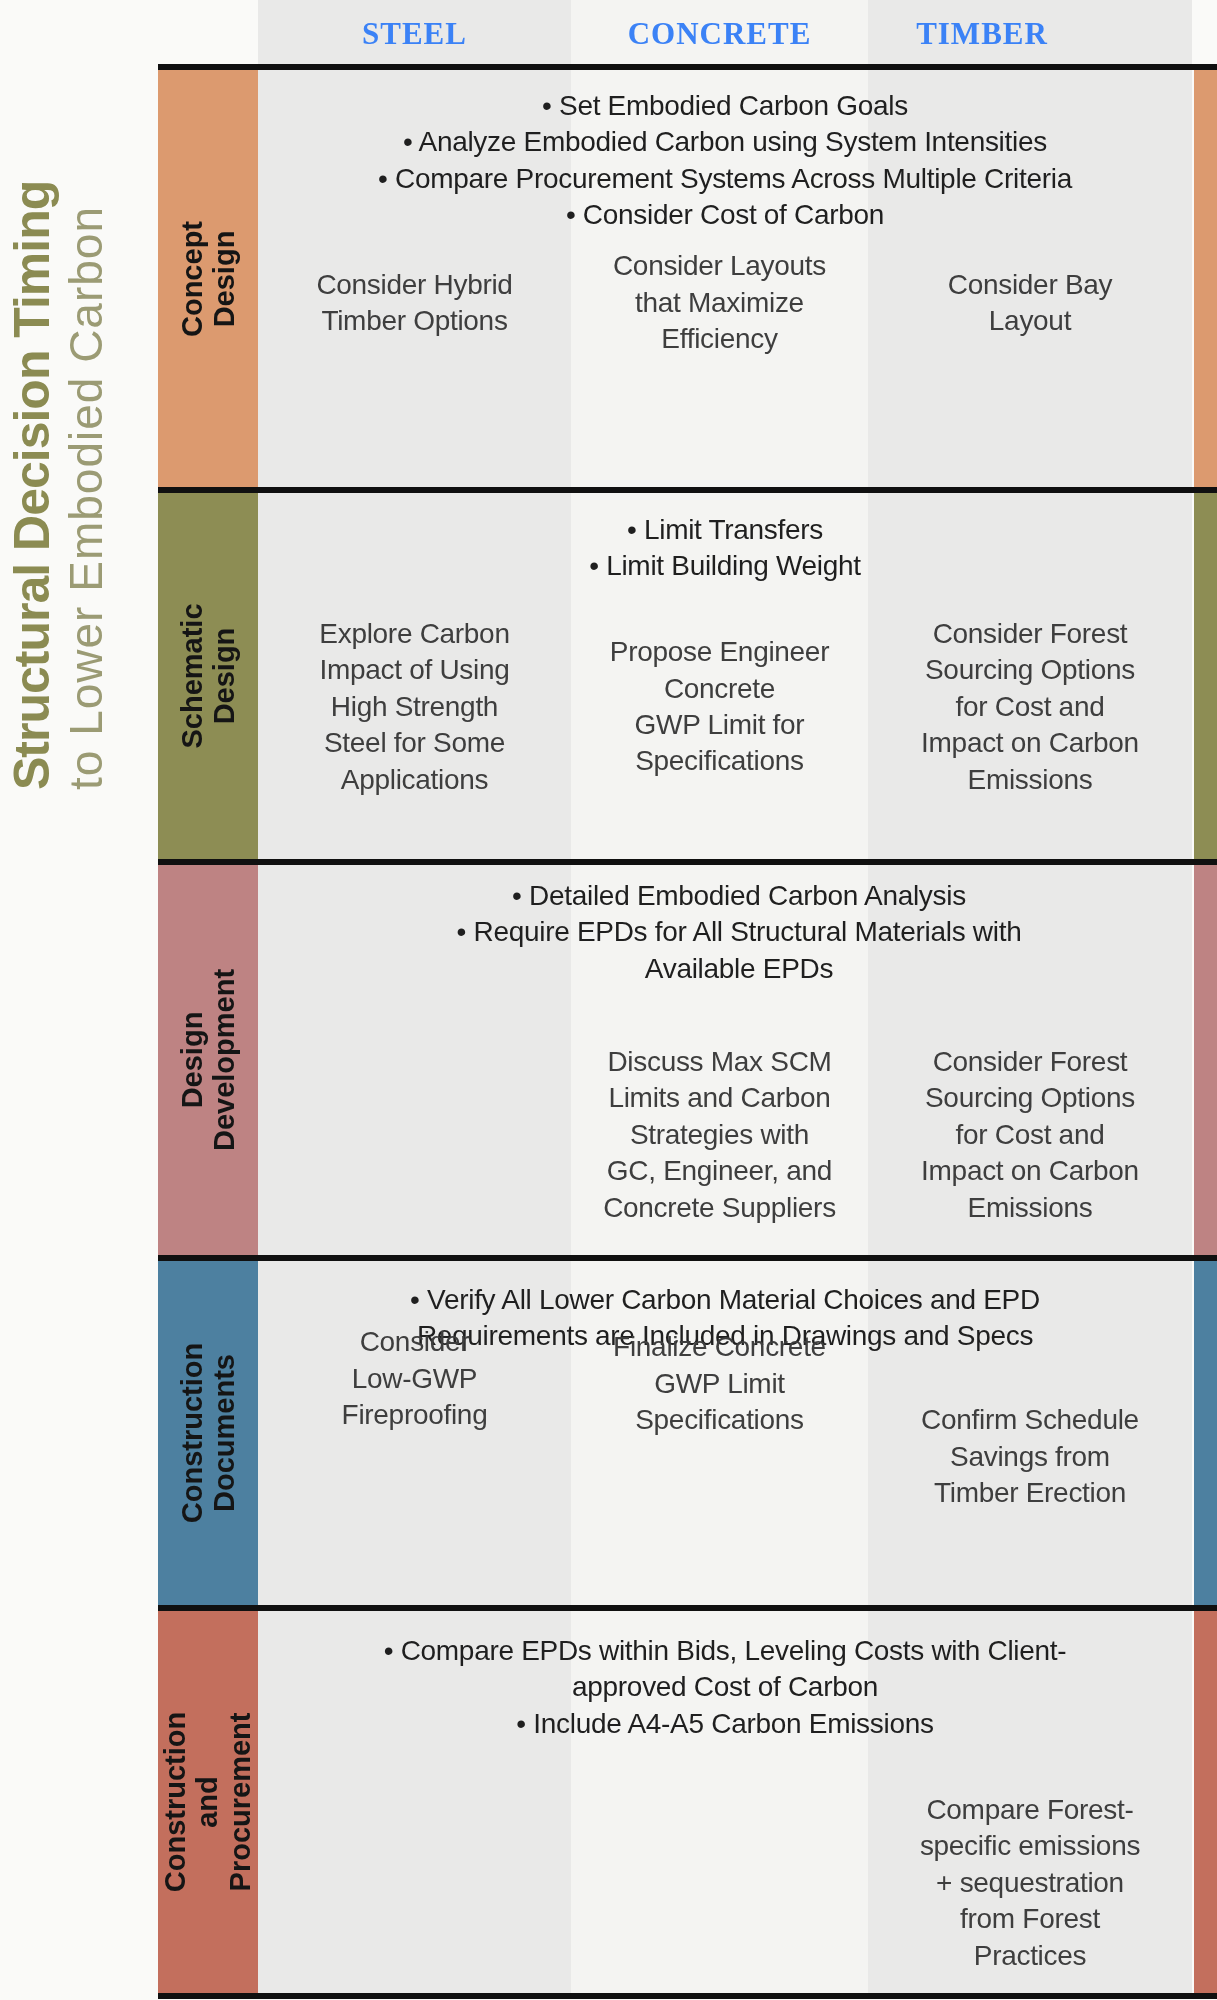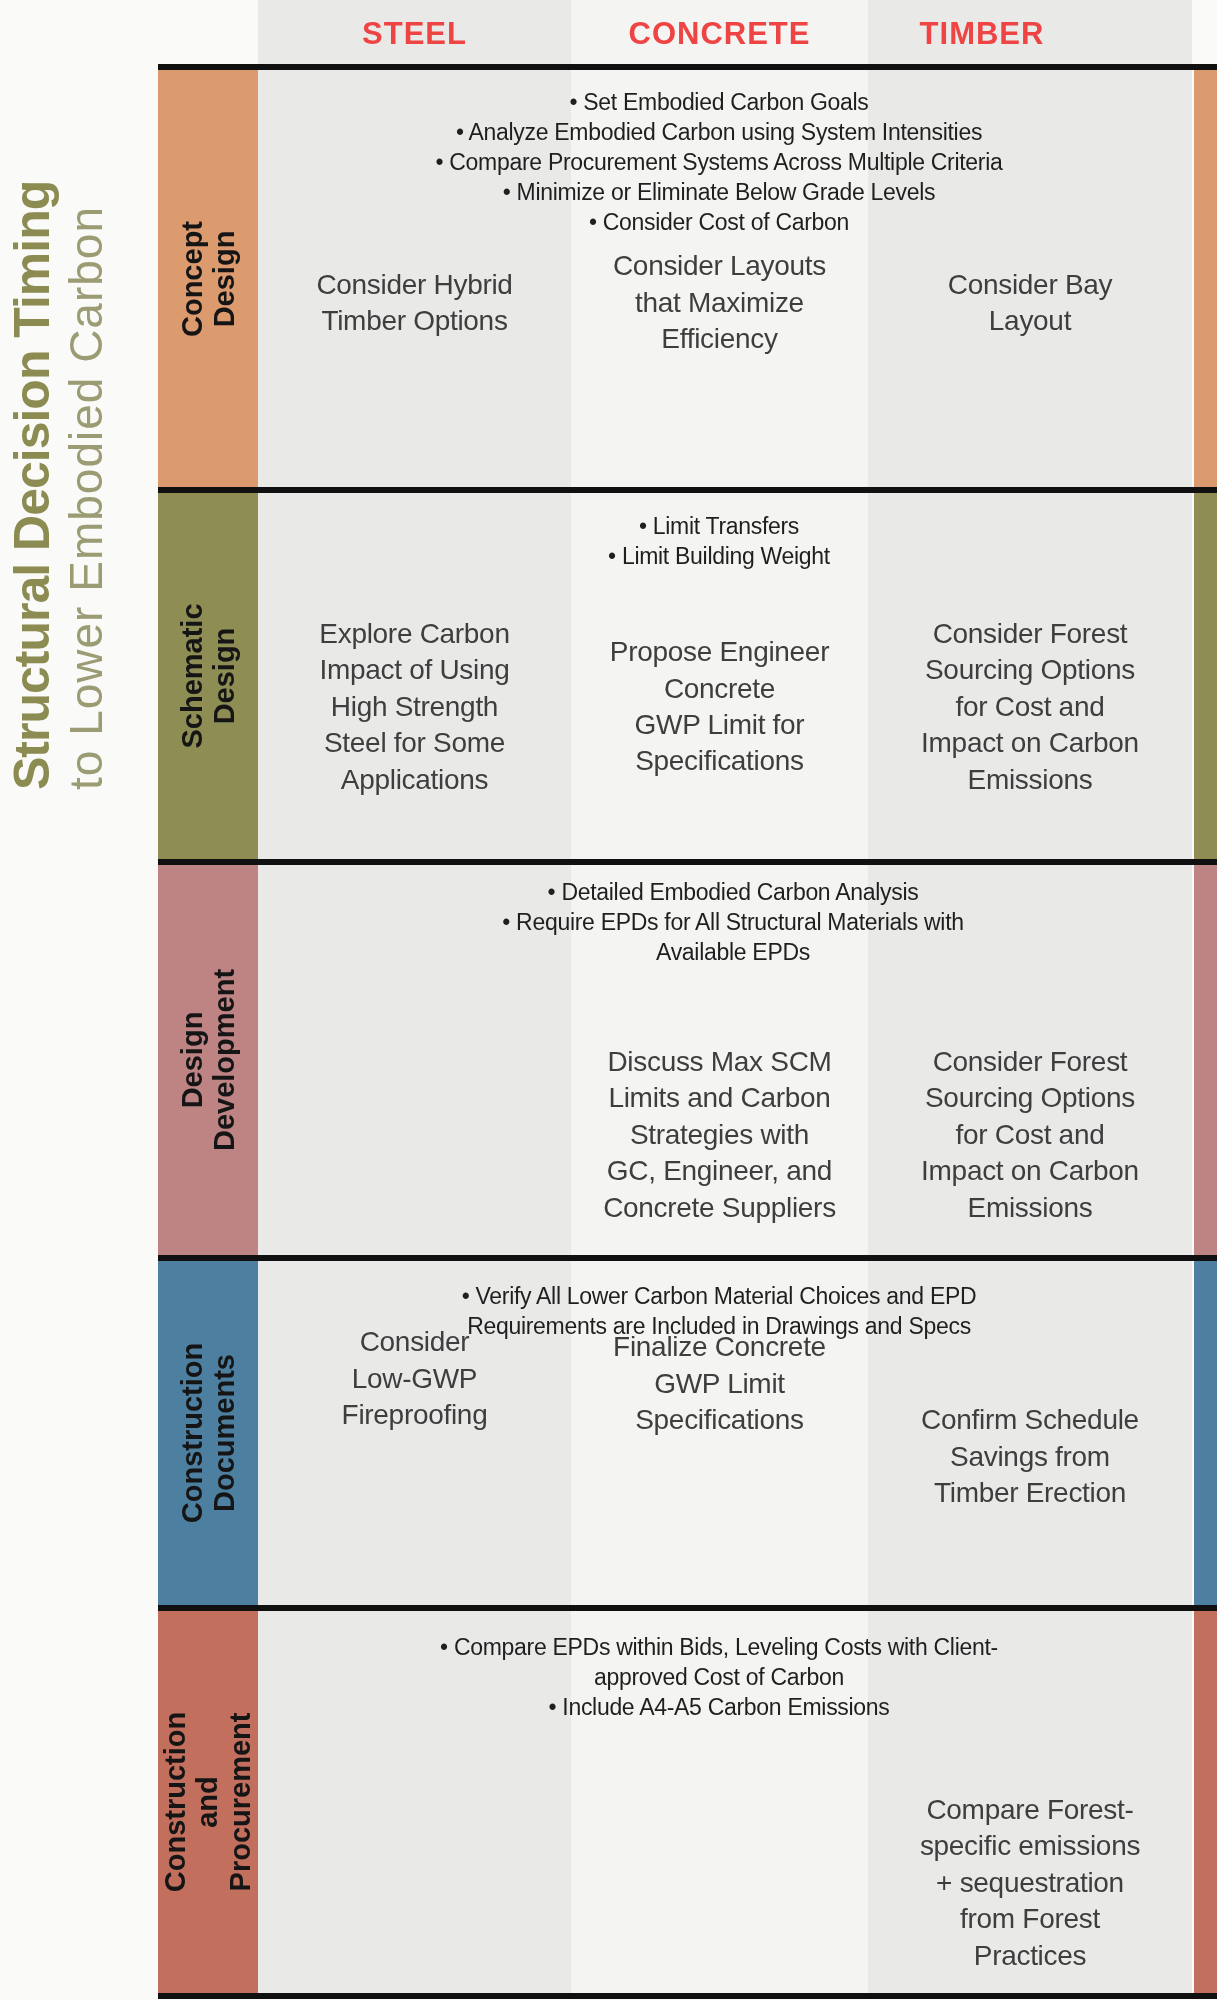--- a/index.html
+++ b/index.html
@@ -11,41 +11,41 @@
   .col-bg { position:absolute; top:0; height:1999px; }
   .col-bg.c1 { left:258px; width:313px; }
   .col-bg.c2 { left:571px; width:297px; }
   .col-bg.c3 { left:868px; width:324px; }
 
   .hline { position:absolute; left:158px; width:1059px; height:6px; background:#101010; }
 
   .header-label {
     position:absolute; top:8px; height:52px;
     display:flex; align-items:center; justify-content:center;
-    font-size:31px; font-weight:bold; color:#ef4444; letter-spacing:1px;
+    font-size:31px; font-weight:bold; color:#3b82f6; letter-spacing:1px;font-family:Liberation Serif, serif;
   }
   .h1 { left:258px; width:313px; }
   .h2 { left:571px; width:297px; }
   .h3 { left:820px; width:324px; }
 
   .band { position:absolute; }
   .band.left  { left:158px; width:100px; }
   .band.right { left:1194px; width:23px; }
 
   .band-label {
     position:absolute; top:50%; left:50%;
     transform:translate(-50%,-50%) rotate(-90deg);
     white-space:pre-line; text-align:center;
     font-size:29px; font-weight:bold; color:#151515; line-height:1.12;
   }
 
   .bullets {
-    position:absolute; left:252px; width:934px;
+    position:absolute; left:258px; width:934px;
     text-align:center; color:#1F1F1F;
-    font-size:23px; line-height:1.3; letter-spacing:-0.3px;
+    font-size:28px; line-height:1.3; letter-spacing:-0.3px;
   }
   .bullet { white-space:pre-line; }
 
   .cell {
     position:absolute; display:flex; align-items:center; justify-content:center;
     text-align:center; color:#3E3E3E;
     font-size:28px; line-height:1.3; letter-spacing:-0.3px;
     white-space:pre-line;
   }
   .cs { left:262px; width:305px; }
@@ -92,21 +92,20 @@
   <div class="hline" style="top:1993px;"></div>
 
   <div class="band left" style="top: 70px; height: 417px; background: rgb(220, 154, 111);">
     <div class="band-label">Concept Design</div>
   </div>
   <div class="band right" style="top: 70px; height: 417px; background: rgb(220, 154, 111);"></div>
   <div class="bullets" style="top:88px;">
     <div class="bullet">• Set Embodied Carbon Goals</div>
     <div class="bullet">• Analyze Embodied Carbon using System Intensities</div>
     <div class="bullet">• Compare Procurement Systems Across Multiple Criteria</div>
-    <div class="bullet">• Minimize or Eliminate Below Grade Levels</div>
     <div class="bullet">• Consider Cost of Carbon</div>
   </div>
   <div class="cell cs" style="top:238px; height:130px;">Consider Hybrid
 Timber Options</div>
   <div class="cell cc" style="top:238px; height:130px;">Consider Layouts
 that Maximize
 Efficiency</div>
   <div class="cell ct" style="top:238px; height:130px;">Consider Bay
 Layout</div>
 

